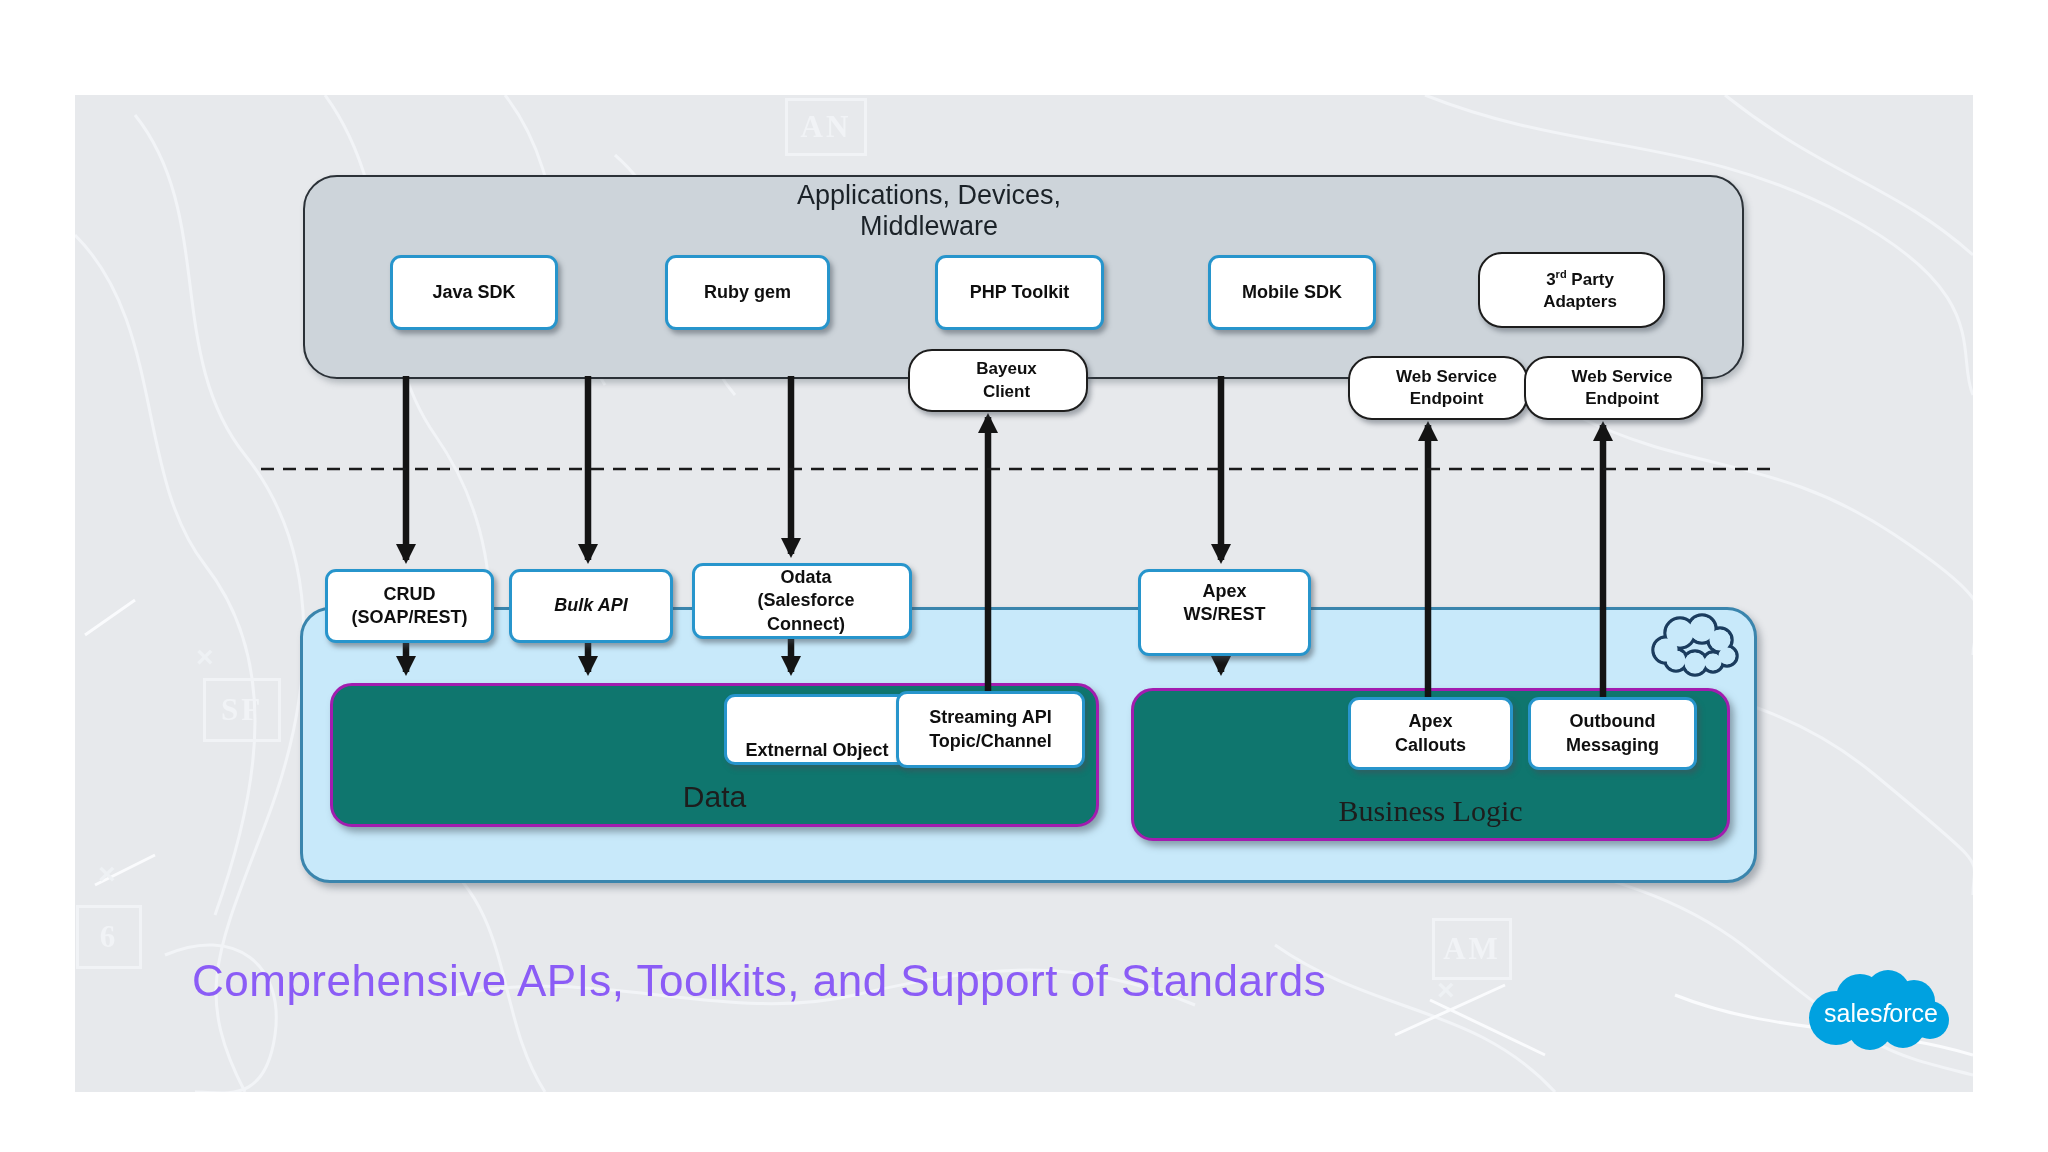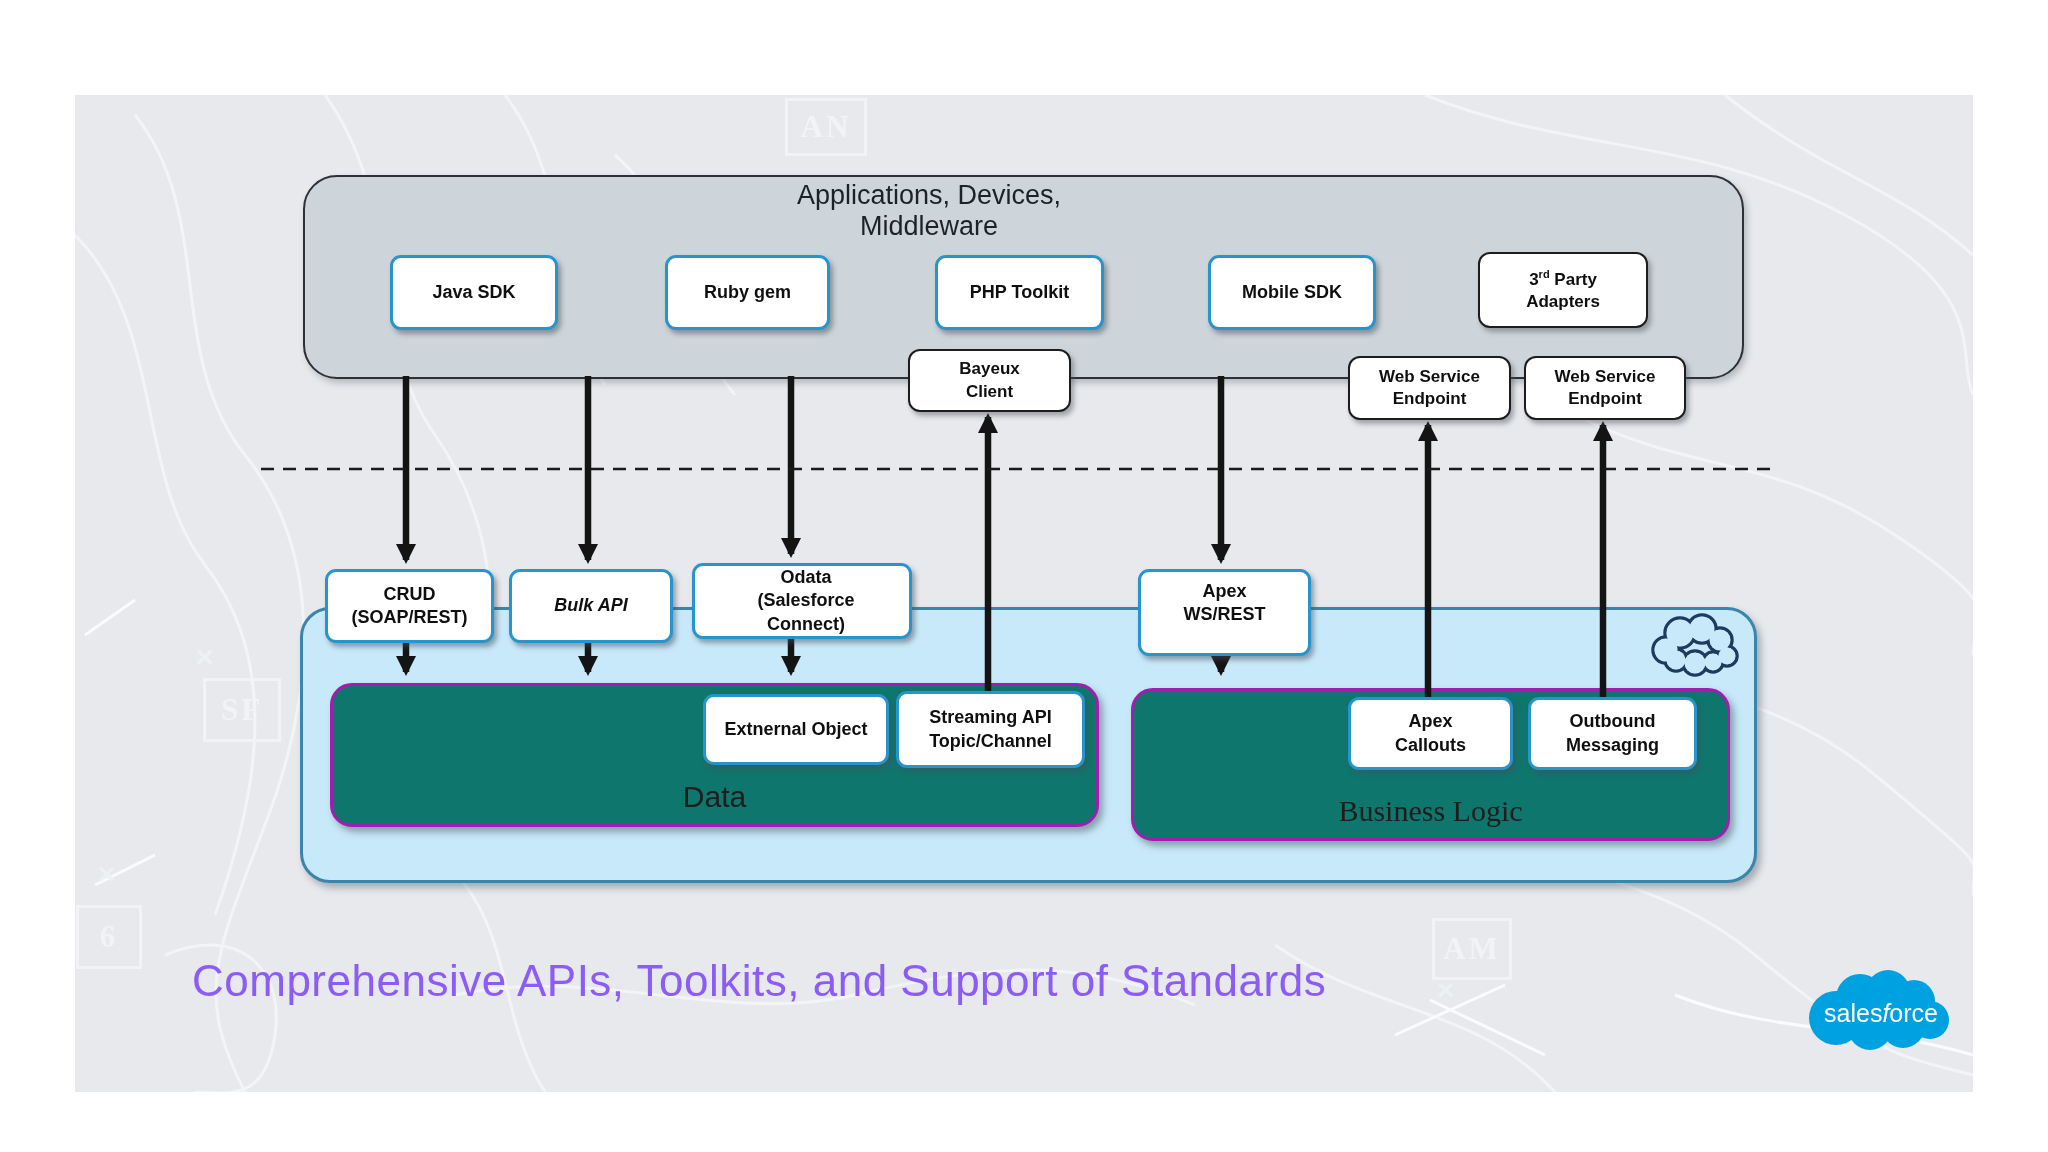--- a/index.html
+++ b/index.html
@@ -27,22 +27,22 @@
       box-shadow:4px 5px 7px rgba(70,85,95,.5);}
   .section-label{position:absolute;left:0;right:0;bottom:10px;text-align:center;
       font-size:30px;color:#1d1d1d;}
 
   
   .box{position:absolute;background:#ffffff;border:3px solid #2795cc;border-radius:11px;
       display:flex;align-items:center;justify-content:center;text-align:center;
       font-weight:bold;font-size:18px;line-height:1.3;color:#0f0f0f;
       box-shadow:3px 4px 5px rgba(70,80,90,.5);}
   .box .lbl{white-space:pre-line;}
-  .box.dark{border:2.5px solid #1d1d1d;border-radius:12px;font-size:17px;
-      box-shadow:3px 4px 5px rgba(70,80,90,.45);}
+  .box.dark{border:2.5px solid #1d1d1d;border-radius:24px;font-size:17px;
+      box-shadow:3px 4px 5px rgba(70,80,90,.45);padding-left:17px;}
   .box.toppad{align-items:flex-start;padding-top:8px;}
   sup{font-size:11px;vertical-align:super;}
 
   .caption{position:absolute;left:192px;top:936px;font-size:44px;color:#8b5cf6;letter-spacing:.5px;}
   .arrow-layer{position:absolute;left:0;top:0;pointer-events:none;}
 </style>
 </head>
 <body>
 
 <div id="stage">
@@ -183,21 +183,21 @@
   <div class="box" style="left:692px;top:543px;width:206px;height:70px;padding-left:8px;">
     <span class="lbl">Odata
 (Salesforce
 Connect)</span>
   </div>
   <div class="box toppad" style="left:1138px;top:549px;width:167px;height:73px;">
     <span class="lbl">Apex
 WS/REST</span>
   </div>
 
-  <div class="box" style="left:703px;top:674px;width:180px;height:65px;">
+  <div class="box" style="left:724px;top:674px;width:180px;height:65px;align-items:flex-end;">
     <span class="lbl">Extnernal Object</span>
   </div>
   <div class="box" style="left:896px;top:671px;width:183px;height:71px;">
     <span class="lbl">Streaming API
 Topic/Channel</span>
   </div>
 
   <div class="box" style="left:1348px;top:677px;width:159px;height:67px;">
     <span class="lbl">Apex
 Callouts</span>

